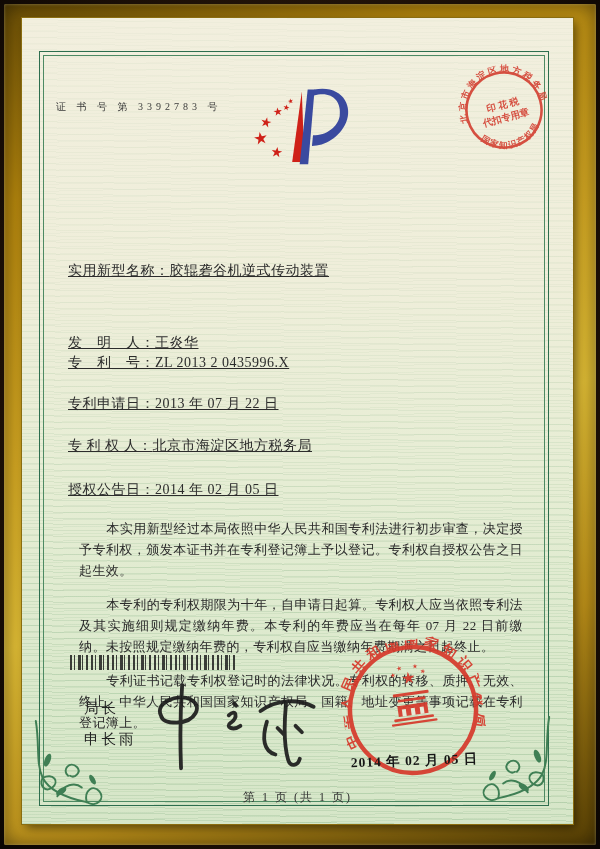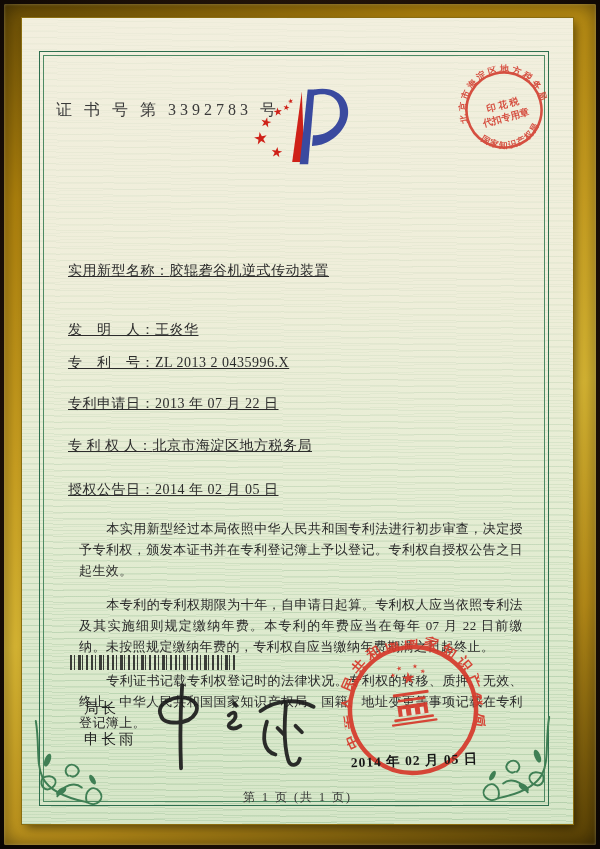--- a/index.html
+++ b/index.html
@@ -14,28 +14,28 @@
     box-shadow:0 0 0 1px #8a6d10, 3px 4px 10px rgba(0,0,0,.55);}
   .waves{position:absolute;inset:0;pointer-events:none;
     background:
       repeating-linear-gradient(1deg, rgba(105,160,110,.20) 0 1px, rgba(0,0,0,0) 1px 6px),
       repeating-linear-gradient(-1.3deg, rgba(105,160,110,.13) 0 1px, rgba(0,0,0,0) 1px 7px);
     -webkit-mask-image:linear-gradient(180deg, rgba(0,0,0,.18) 0%, rgba(0,0,0,.38) 38%, rgba(0,0,0,.85) 72%, #000 100%);
     mask-image:linear-gradient(180deg, rgba(0,0,0,.18) 0%, rgba(0,0,0,.38) 38%, rgba(0,0,0,.85) 72%, #000 100%);}
   .border-outer{position:absolute;left:17px;top:33px;right:24px;bottom:18px;
     border:1.6px solid #2d6e4e;}
   .border-inner{position:absolute;inset:3px;border:1px solid #4d8a63;}
-  .cert-no{position:absolute;left:34px;top:82px;font-size:16px;letter-spacing:4px;color:#3a3a3a;}
+  .cert-no{position:absolute;left:34px;top:82px;font-size:10px;letter-spacing:4px;color:#3a3a3a;}
   .logo{position:absolute;left:200px;top:64px;width:150px;height:96px;}
   .title{position:absolute;left:0;top:168px;width:100%;text-align:center;
     font-size:30px;font-weight:bold;color:#1d1d1d;letter-spacing:10px;text-indent:10px;}
   .frow{position:absolute;left:46px;font-size:14px;color:#2c2c2c;letter-spacing:.5px;white-space:nowrap;text-decoration:underline;}
   .frow .flabel{color:#2c2c2c;}
   .frow .fvalue{color:#2c2c2c;}
-  #f0{top:244px}#f1{top:303px}#f2{top:336px}#f3{top:377px}#f4{top:419px}#f5{top:463px}
+  #f0{top:244px}#f1{top:316px}#f2{top:336px}#f3{top:377px}#f4{top:419px}#f5{top:463px}
   .paras{position:absolute;left:44px;top:487px;width:470px;color:#2a2a2a;}
   .paras p{margin:13px;font-size:13px;line-height:21px;text-align:justify;text-indent:2.1em;letter-spacing:.4px;}
   .barcode{position:absolute;left:48px;top:637px;width:166px;height:15px;opacity:.85;
     background:repeating-linear-gradient(90deg,
       #1e1e1e 0 2px, rgba(0,0,0,0) 2px 4px,
       #1e1e1e 4px 5px, rgba(0,0,0,0) 5px 8px,
       #1e1e1e 8px 11px, rgba(0,0,0,0) 11px 12px,
       #1e1e1e 12px 13px, rgba(0,0,0,0) 13px 16px,
       #1e1e1e 16px 18px, rgba(0,0,0,0) 18px 21px);}
   .director{position:absolute;left:62px;top:681px;font-size:14.5px;color:#222;letter-spacing:3px;}

